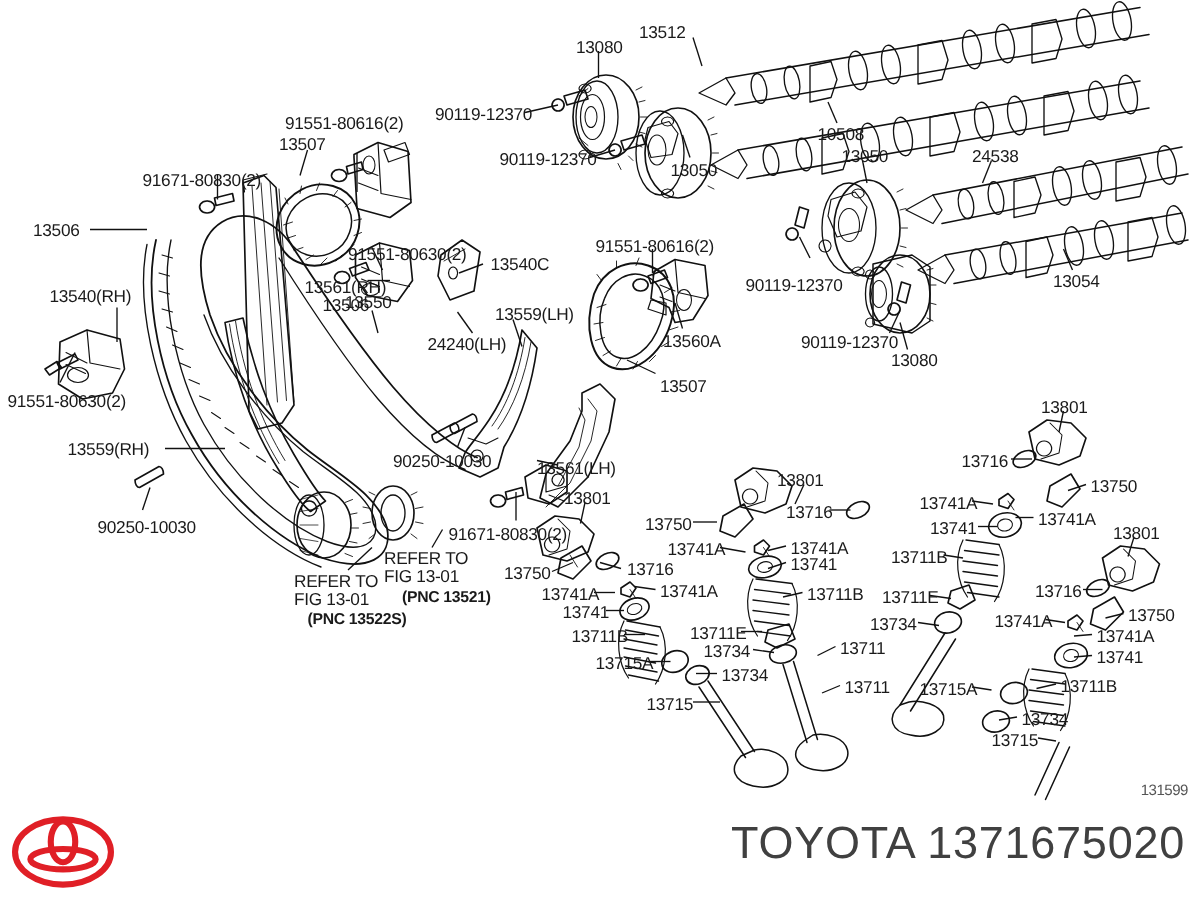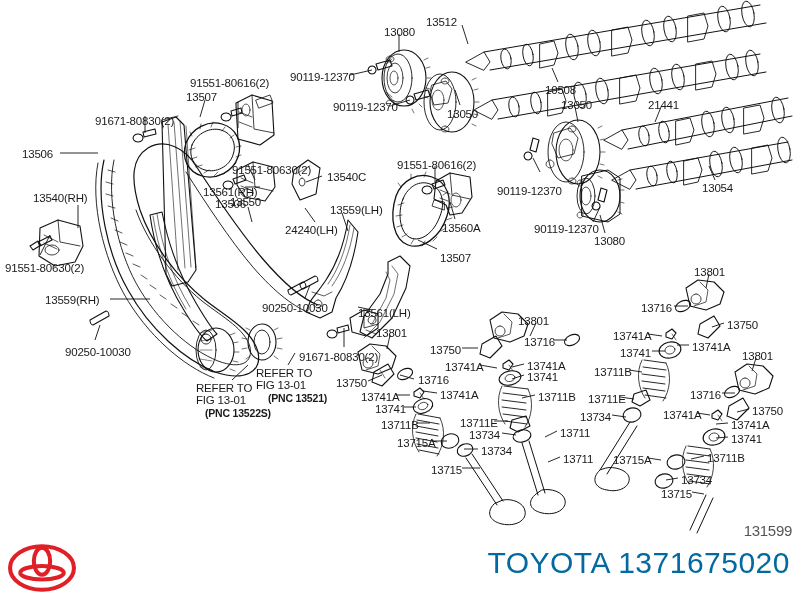--- a/index.html
+++ b/index.html
@@ -35,21 +35,21 @@
     color: #1a1a1a;
     white-space: nowrap;
     line-height: 1;
     letter-spacing: -0.2px;
   }
   .lbl.bold { font-weight: bold; font-size: 10.5px; margin-left: 16px; }
   #drawing-no {
     position: absolute;
     right: 8px;
     top: 522px;
-    font-size: 15px;
+    font-size: 10px;
     color: #555;
     font-family: "Liberation Sans", sans-serif;
     letter-spacing: -0.3px;
   }
   #footer {
     position: absolute;
     left: 0;
     top: 540px;
     width: 800px;
     height: 60px;
@@ -63,21 +63,21 @@
     height: 48px;
   }
   #footer-text {
     position: absolute;
     left: 440px;
     top: 6px;
     width: 350px;
     text-align: right;
     font-family: "Liberation Sans", sans-serif;
     font-size: 30px;
-    color: #0369a1;
+    color: #404040;
     letter-spacing: 0.5px;
     white-space: nowrap;
   }
 </style>
 </head>
 <body>
 
 <div id="page">
 
   <div id="diagram-area">
@@ -625,21 +625,21 @@
         <div class="lbl" style="left: 397px; top: 160px;">91551-80616(2)</div>
         <div class="lbl" style="left: 442px; top: 223px;">13560A</div>
         <div class="lbl" style="left: 440px; top: 253px;">13507</div>
         <div class="lbl" style="left: 384px; top: 27px;">13080</div>
         <div class="lbl" style="left: 426px; top: 17px;">13512</div>
         <div class="lbl" style="left: 290px; top: 72px;">90119-12370</div>
         <div class="lbl" style="left: 333px; top: 102px;">90119-12370</div>
         <div class="lbl" style="left: 447px; top: 109px;">13050</div>
         <div class="lbl" style="left: 545px; top: 85px;">10508</div>
         <div class="lbl" style="left: 561px; top: 100px;">13050</div>
-        <div class="lbl" style="left: 648px; top: 100px;">21441</div>
+        <div class="lbl" style="left: 648px; top: 100px;">24538</div>
         <div class="lbl" style="left: 497px; top: 186px;">90119-12370</div>
         <div class="lbl" style="left: 534px; top: 224px;">90119-12370</div>
         <div class="lbl" style="left: 594px; top: 236px;">13080</div>
         <div class="lbl" style="left: 702px; top: 183px; text-align: center;">13054</div>
         <div class="lbl" style="left: 376px; top: 328px;">13801</div>
         <div class="lbl" style="left: 336px; top: 378px;">13750</div>
         <div class="lbl" style="left: 418px; top: 375px;">13716</div>
         <div class="lbl" style="left: 361px; top: 392px;">13741A</div>
         <div class="lbl" style="left: 440px; top: 390px;">13741A</div>
         <div class="lbl" style="left: 375px; top: 404px;">13741</div>

